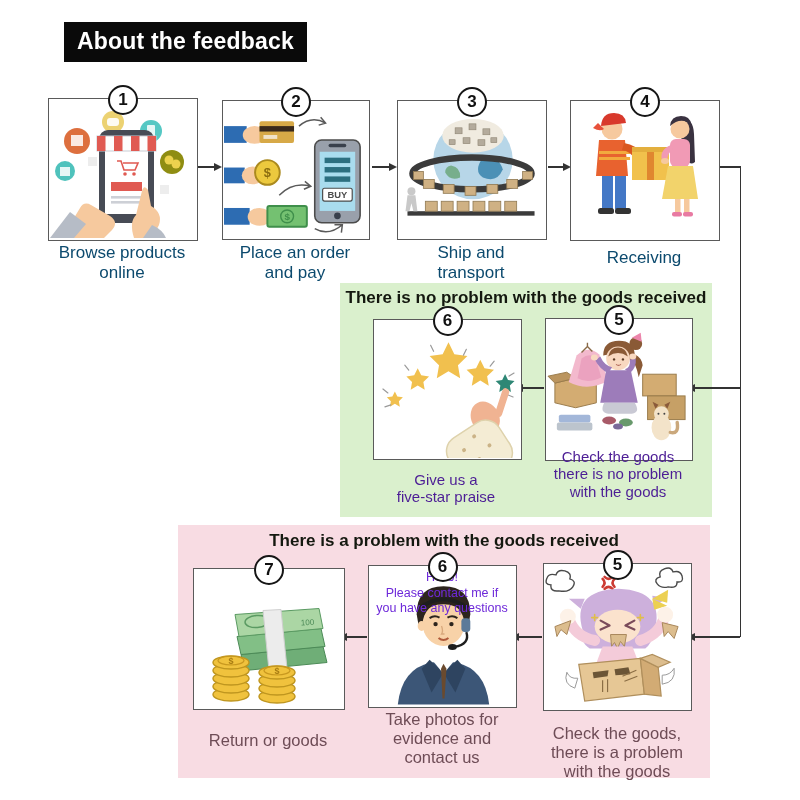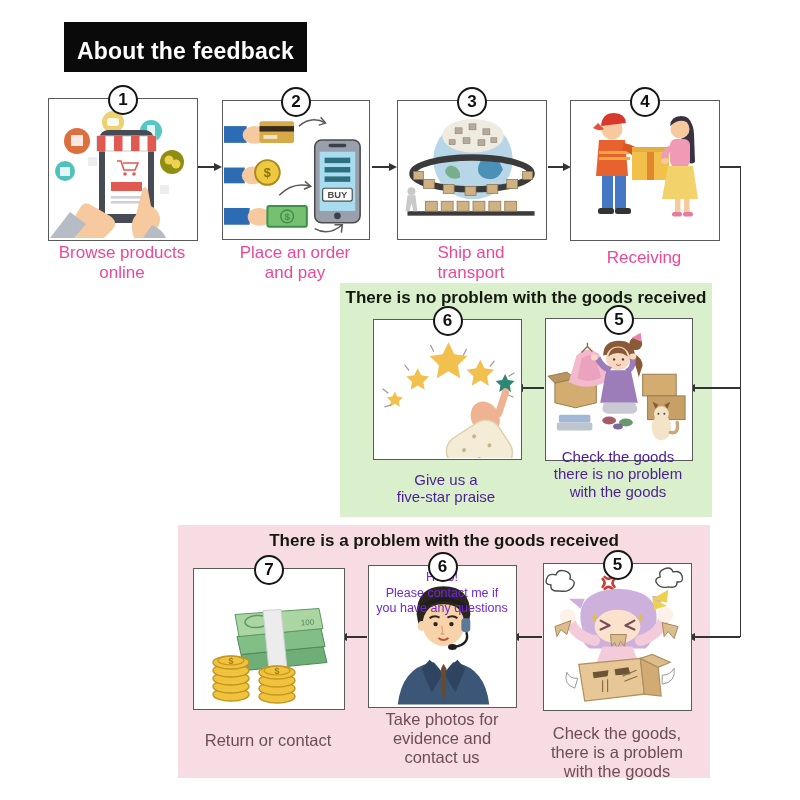--- a/index.html
+++ b/index.html
@@ -1,29 +1,29 @@
 <!DOCTYPE html>
 <html><head>
 <meta charset="utf-8">
 <style>
   html,body{margin:0;padding:0;background:#fff;}
   .stage{position:relative;width:800px;height:800px;background:#ffffff;overflow:hidden;
          font-family:"Liberation Sans",sans-serif;}
   .title{position:absolute;left:64px;top:22px;background:#0a0a0a;color:#fff;
-         font-weight:bold;font-size:23px;padding:16px 13px 7px;letter-spacing:.2px;}
+         font-weight:bold;font-size:23px;padding:6px 13px 7px;letter-spacing:.2px;}
   .section{position:absolute;}
   .sec-header{position:absolute;text-align:center;font-weight:bold;font-size:17px;color:#14180f;}
   .stepbox{position:absolute;background:#fff;border:1px solid #5a5a5a;}
   .numcircle{position:absolute;top:-14px;left:50%;transform:translateX(-50%);
              width:26px;height:26px;border-radius:50%;background:#fff;border:2px solid #161616;
              display:flex;align-items:center;justify-content:center;
              font-weight:bold;font-size:17px;color:#111;z-index:4;}
   .ill{position:absolute;left:1px;top:1px;width:calc(100% - 2px);height:calc(100% - 2px);}
   .caption{position:absolute;text-align:center;white-space:pre-line;
-           font-size:17px;line-height:1.16;color:#ec4899;}
+           font-size:17px;line-height:1.16;color:#0c4a6e;}
   .caption.green{color:#4c1d95;font-size:15px;}
   .caption.pink{color:#6e4c56;font-size:16.5px;}
   .harrow{position:absolute;height:1.7px;background:#333;}
   .harrow.right::after{content:"";position:absolute;right:-7px;top:50%;transform:translateY(-50%);
       border-left:8px solid #333;border-top:4.5px solid transparent;border-bottom:4.5px solid transparent;}
   .harrow.left::before{content:"";position:absolute;left:-7px;top:50%;transform:translateY(-50%);
       border-right:8px solid #333;border-top:4.5px solid transparent;border-bottom:4.5px solid transparent;}
   .vline{position:absolute;width:1.7px;background:#333;}
   .agent-msg{position:absolute;white-space:pre-line;font-size:12.5px;line-height:1.24;
              color:#6d28d9;z-index:3;text-align:center;}
@@ -318,21 +318,21 @@
           <ellipse cx="82" cy="118" rx="18" ry="6.5"></ellipse>
         <ellipse cx="82" cy="110" rx="18" ry="6.5"></ellipse>
           <ellipse cx="82" cy="102" rx="18" ry="6.5"></ellipse>
       </g>
       <ellipse cx="36" cy="90" rx="13" ry="4.5" fill="none" stroke="#c8981f" stroke-width="1.2"></ellipse>
       <text x="36" y="93.5" text-anchor="middle" font-size="9" font-weight="bold" fill="#a87c12">$</text>
       <ellipse cx="82" cy="100" rx="13" ry="4.5" fill="none" stroke="#c8981f" stroke-width="1.2"></ellipse>
       <text x="82" y="103.5" text-anchor="middle" font-size="9" font-weight="bold" fill="#a87c12">$</text>
     </svg>
   </div>
-  <div class="caption pink" style="left:186px;top:731px;width:164px;">Return or contact</div>
+  <div class="caption pink" style="left:186px;top:731px;width:164px;">Return or goods</div>
 
   <div class="stepbox" style="left:368px;top:565px;width:147px;height:141px;">
     <div class="numcircle">6</div>
     <div class="agent-msg" style="left:4px;top:4px;width:138px;">Hello!
 Please contact me if
 you have any questions</div>
     <svg class="ill" viewBox="0 0 146 137">
       <path d="M47 46 q0 -28 27 -28 q27 0 27 28 l-2 12 h-50z" fill="#2c241d"></path>
       <ellipse cx="74" cy="56" rx="21" ry="22" fill="#f8d2a8"></ellipse>
       <path d="M51 46 q2 -24 23 -24 q21 0 23 24 q-10 -10 -23 -10 q-13 0 -23 10z" fill="#2c241d"></path>

